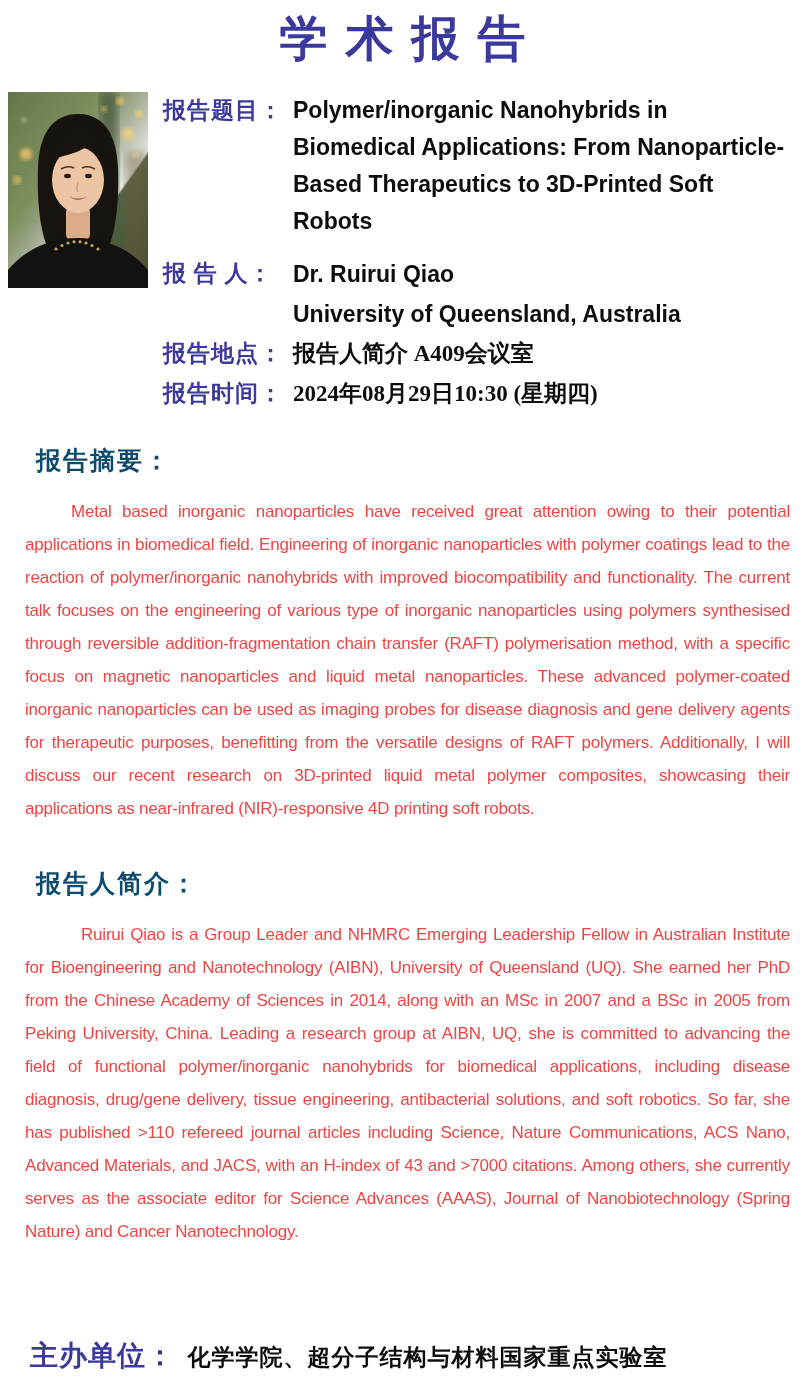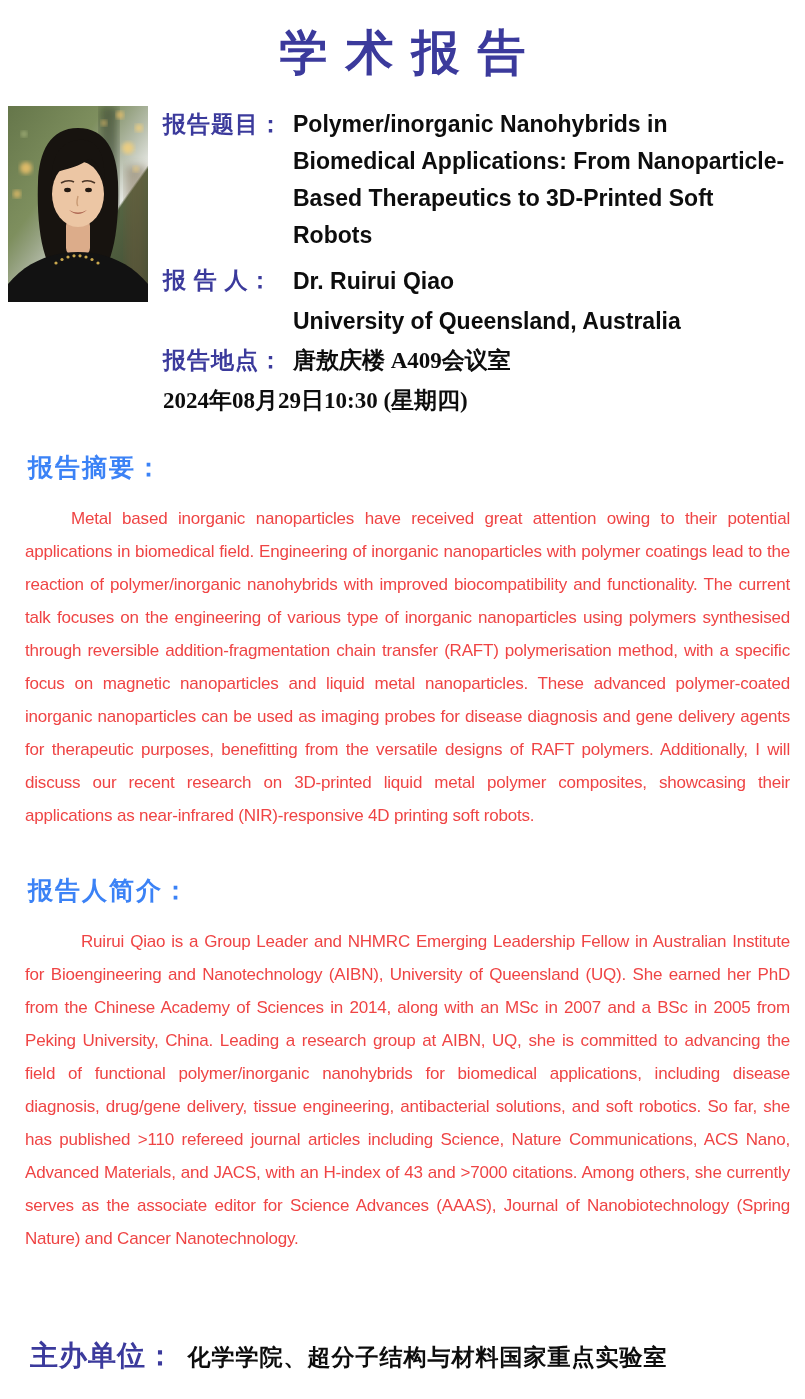--- a/index.html
+++ b/index.html
@@ -8,21 +8,21 @@
     width: 805px;
     height: 1399px;
     background: #ffffff;
     overflow: hidden;
     font-family: "Liberation Sans", sans-serif;
     color: #111;
   }
   
   .poster-title {
     margin: 0;
-    padding-top: 22px;
+    padding-top: 8px;
     text-align: center;
     font-family: "DejaVu Serif", serif;
     font-weight: 900;
     font-size: 48px;
     line-height: 60px;
     letter-spacing: 18px;
     color: #3b3a9c;
     text-indent: 18px; 
   }
   
@@ -52,39 +52,39 @@
     letter-spacing: 1px;
     color: #3b3a9c;
     white-space: nowrap;
   }
   .value-en {
     font-weight: bold;
     font-size: 23px;
     line-height: 37px;
     color: #0d0d0d;
   }
-  .speaker-field { margin-top: 7px; }
+  .speaker-field { margin-top: 14px; }
   .speaker-field .field-label, .speaker-field .value-en { line-height: 40px; }
   .value-cn {
     font-family: "Liberation Serif", serif;
     font-weight: bold;
     font-size: 23px;
     line-height: 40px;
     color: #0d0d0d;
   }
   .venue-field .field-label, .time-field .field-label { line-height: 40px; }
   
   .section-heading {
-    margin: 0;
+    margin: 8px;
     padding-left: 28px;
     font-family: "Liberation Serif", serif;
     font-weight: bold;
     font-size: 25px;
     letter-spacing: 2px;
-    color: #3b82f6;
+    color: #0c4a6e;
   }
   .abstract-heading { margin-top: 30px; }
   .bio-heading { margin-top: 42px; }
   
   .body-paragraph {
     margin: 18px 15px 0 25px;
     font-size: 17px;
     line-height: 33px;
     text-align: justify;
     text-indent: 46px;
@@ -194,23 +194,24 @@
       </div>
       <div class="field speaker-field">
         <span class="field-label">报 告 人：</span>
         <span class="value-en">
           <span>Dr. Ruirui Qiao</span><br>
           <span>University of Queensland, Australia</span>
         </span>
       </div>
       <div class="field venue-field">
         <span class="field-label">报告地点：</span>
-        <span class="value-cn">唐敖庆楼 A409会议室</span>
+        <span class="value-cn">报告人简介 A409会议室</span>
       </div>
       <div class="field time-field">
+        <span class="field-label">报告时间：</span>
         <span class="value-cn">2024年08月29日10:30 (星期四)</span>
       </div>
     </div>
   </div>
 
   <h2 class="section-heading abstract-heading">报告摘要：</h2>
   <p class="body-paragraph">Metal based inorganic nanoparticles have received great attention owing to their potential applications in biomedical field. Engineering of inorganic nanoparticles with polymer coatings lead to the reaction of polymer/inorganic nanohybrids with improved biocompatibility and functionality. The current talk focuses on the engineering of various type of inorganic nanoparticles using polymers synthesised through reversible addition-fragmentation chain transfer (RAFT) polymerisation method, with a specific focus on magnetic nanoparticles and liquid metal nanoparticles. These advanced polymer-coated inorganic nanoparticles can be used as imaging probes for disease diagnosis and gene delivery agents for therapeutic purposes, benefitting from the versatile designs of RAFT polymers. Additionally, I will discuss our recent research on 3D-printed liquid metal polymer composites, showcasing their applications as near-infrared (NIR)-responsive 4D printing soft robots.</p>
 
   <h2 class="section-heading bio-heading">报告人简介：</h2>
   <p class="body-paragraph bio-paragraph">Ruirui Qiao is a Group Leader and NHMRC Emerging Leadership Fellow in Australian Institute for Bioengineering and Nanotechnology (AIBN), University of Queensland (UQ). She earned her PhD from the Chinese Academy of Sciences in 2014, along with an MSc in 2007 and a BSc in 2005 from Peking University, China. Leading a research group at AIBN, UQ, she is committed to advancing the field of functional polymer/inorganic nanohybrids for biomedical applications, including disease diagnosis, drug/gene delivery, tissue engineering, antibacterial solutions, and soft robotics. So far, she has published &gt;110 refereed journal articles including Science, Nature Communications, ACS Nano, Advanced Materials, and JACS, with an H-index of 43 and &gt;7000 citations. Among others, she currently serves as the associate editor for Science Advances (AAAS), Journal of Nanobiotechnology (Spring Nature) and Cancer Nanotechnology.</p>

